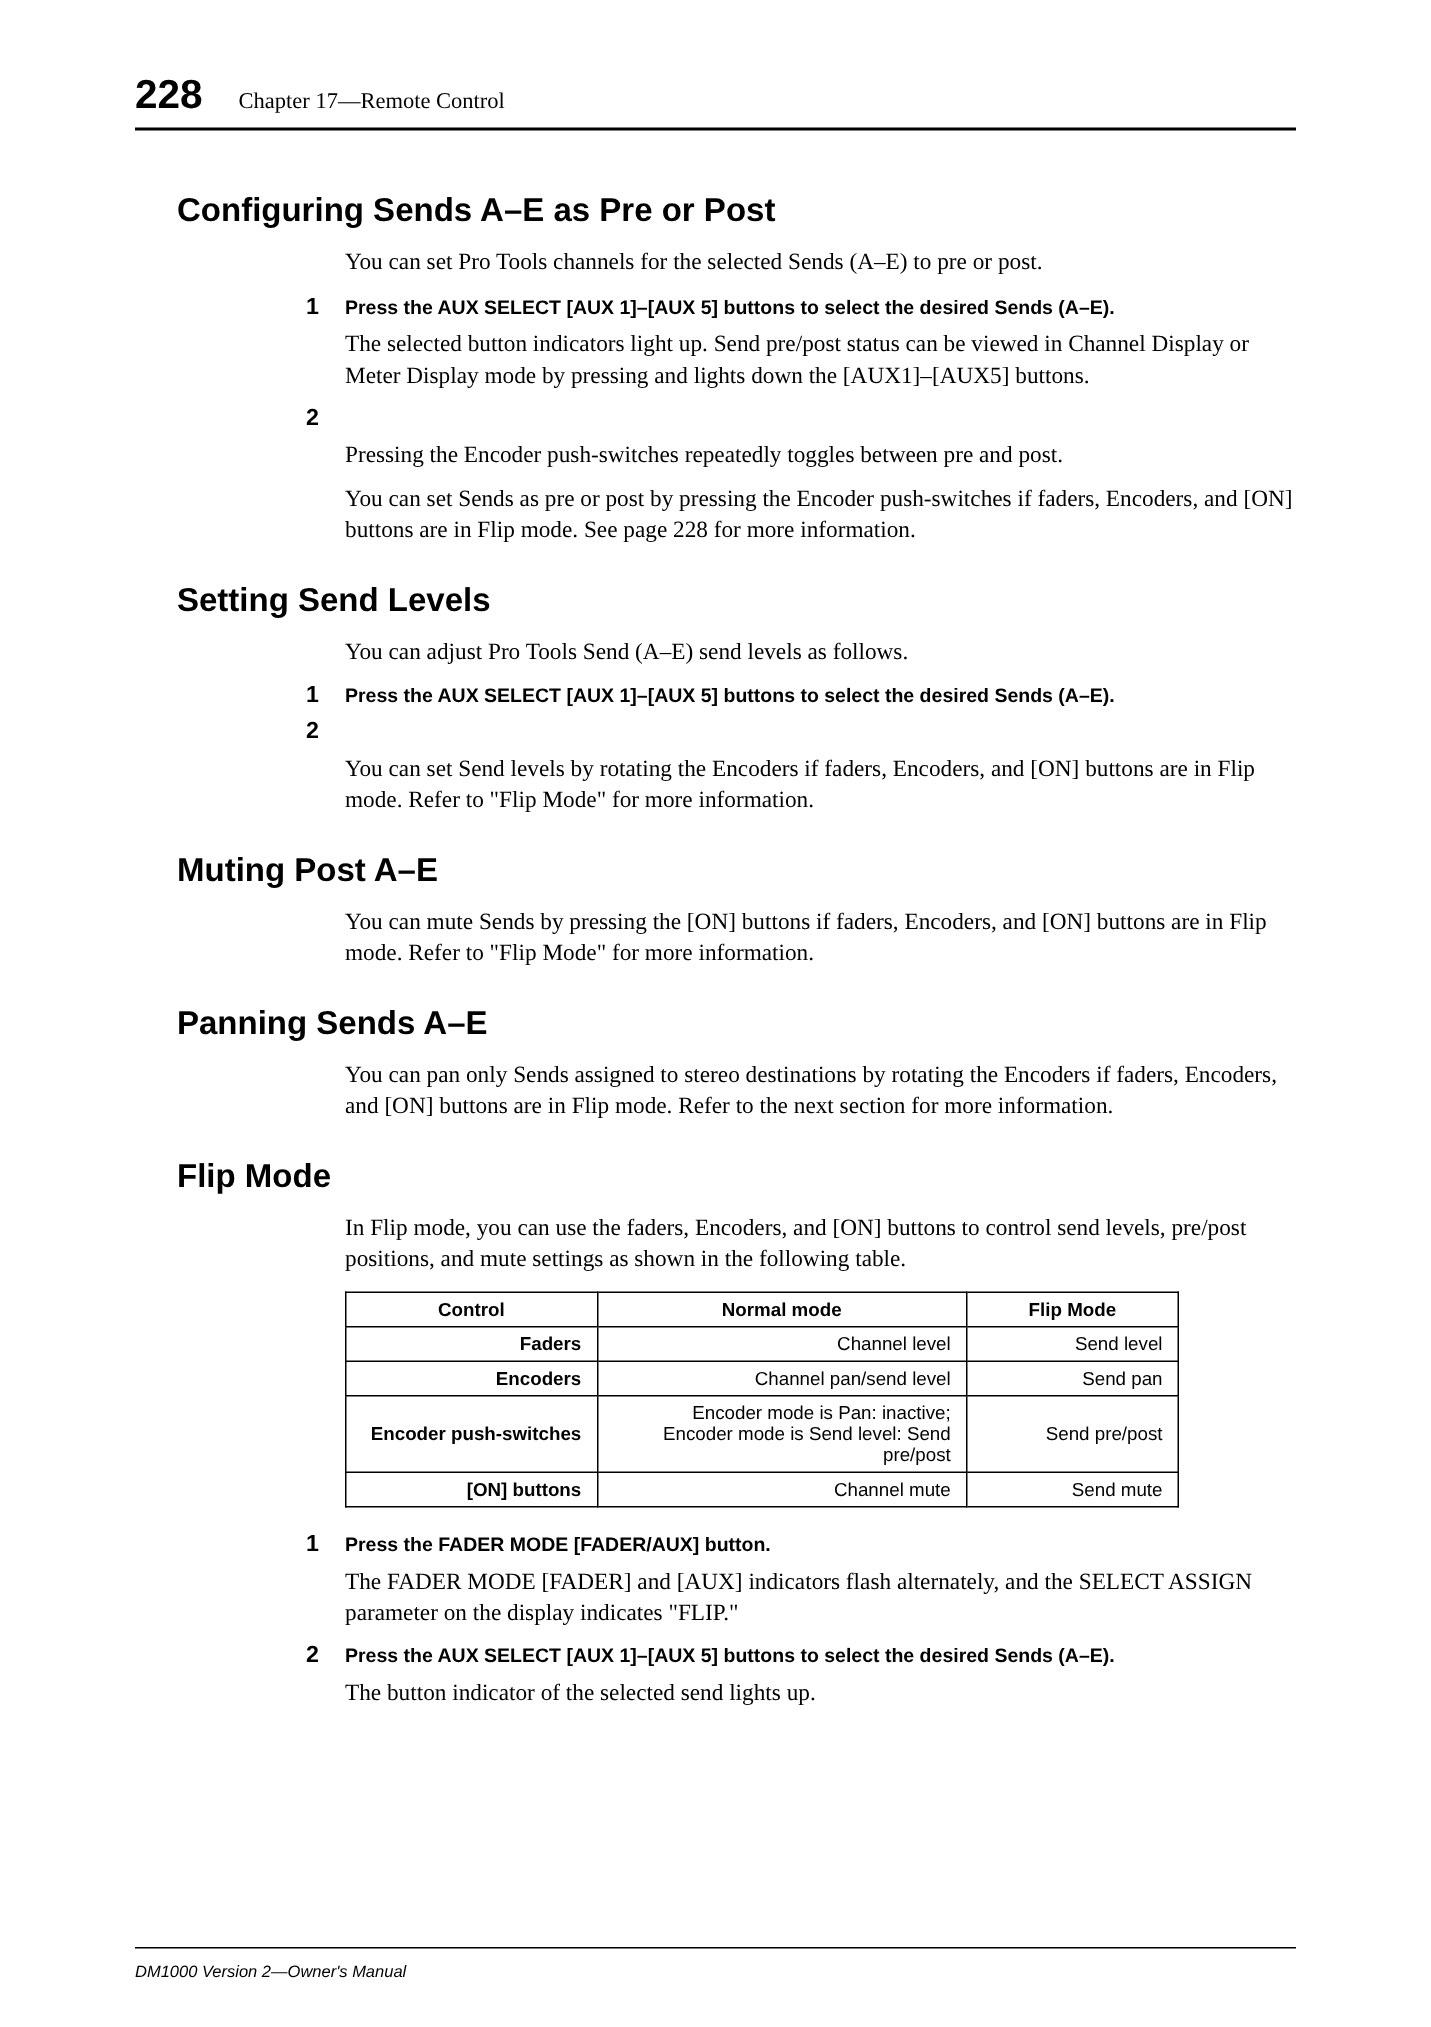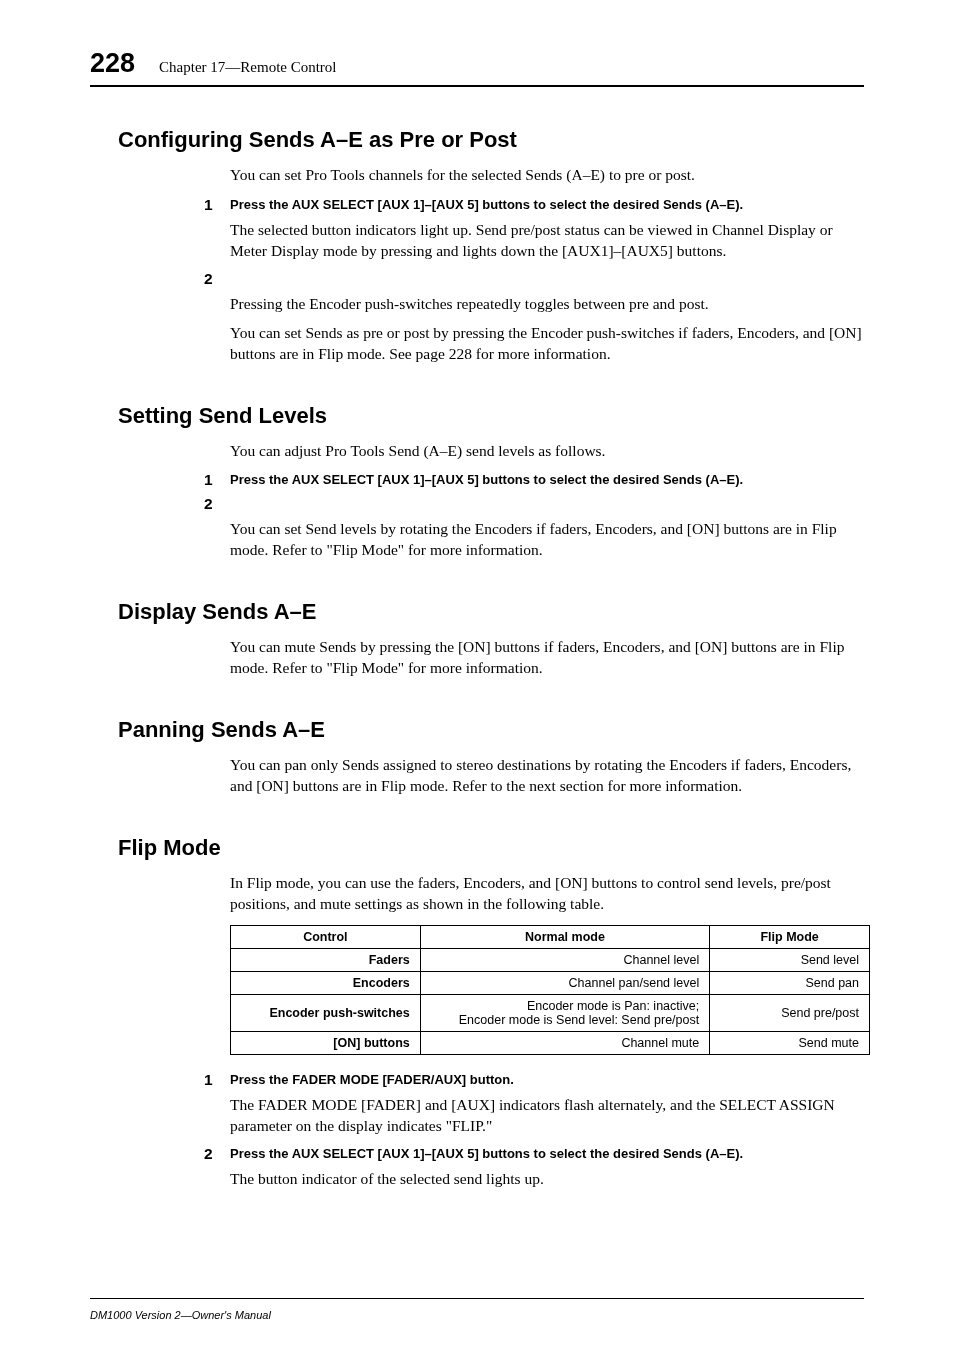--- a/index.html
+++ b/index.html
@@ -30,21 +30,21 @@
     border: none;
     border-top: 2.5px solid #000;
     margin-bottom: 40px;
   }
   .section-heading {
     font-family: 'Helvetica Neue', Arial, sans-serif;
     font-weight: bold;
     font-size: 22px;
     margin-left: 28px;
     margin-bottom: 12px;
-    margin-top: 38px;
+    margin-top: 22px;
   }
   .section-heading.first { margin-top: 0; }
   .body-text {
     font-family: Georgia, serif;
     font-size: 15.5px;
     line-height: 1.35;
     margin-left: 140px;
     margin-bottom: 10px;
   }
   .step-row {
@@ -69,21 +69,21 @@
   .step-body {
     font-family: Georgia, serif;
     font-size: 15.5px;
     line-height: 1.35;
     margin-left: 140px;
     margin-bottom: 8px;
   }
   table.flip-table {
     margin-left: 140px;
     border-collapse: collapse;
-    width: 640px;
+    width: 556px;
     margin-top: 4px;
     margin-bottom: 16px;
   }
   table.flip-table th, table.flip-table td {
     border: 1px solid #000;
     font-family: 'Helvetica Neue', Arial, sans-serif;
     font-size: 12.5px;
     padding: 4px 10px;
     text-align: right;
     vertical-align: middle;
@@ -145,21 +145,21 @@
 <div class="step-row">
   <span class="step-num">1</span>
   <span class="step-label">Press the AUX SELECT [AUX 1]–[AUX 5] buttons to select the desired Sends (A–E).</span>
 </div>
 
 <div class="step-row">
   <span class="step-num">2</span>
 </div>
 <p class="step-body">You can set Send levels by rotating the Encoders if faders, Encoders, and [ON] buttons are in Flip mode. Refer to "Flip Mode" for more information.</p>
 
-<h2 class="section-heading">Display Sends A–E</h2>
+<h2 class="section-heading">Muting Post A–E</h2>
 <p class="body-text">You can mute Sends by pressing the [ON] buttons if faders, Encoders, and [ON] buttons are in Flip mode. Refer to "Flip Mode" for more information.</p>
 
 <h2 class="section-heading">Panning Sends A–E</h2>
 <p class="body-text">You can pan only Sends assigned to stereo destinations by rotating the Encoders if faders, Encoders, and [ON] buttons are in Flip mode. Refer to the next section for more information.</p>
 
 <h2 class="section-heading">Flip Mode</h2>
 <p class="body-text">In Flip mode, you can use the faders, Encoders, and [ON] buttons to control send levels, pre/post positions, and mute settings as shown in the following table.</p>
 
 <table class="flip-table">
   <tbody>

